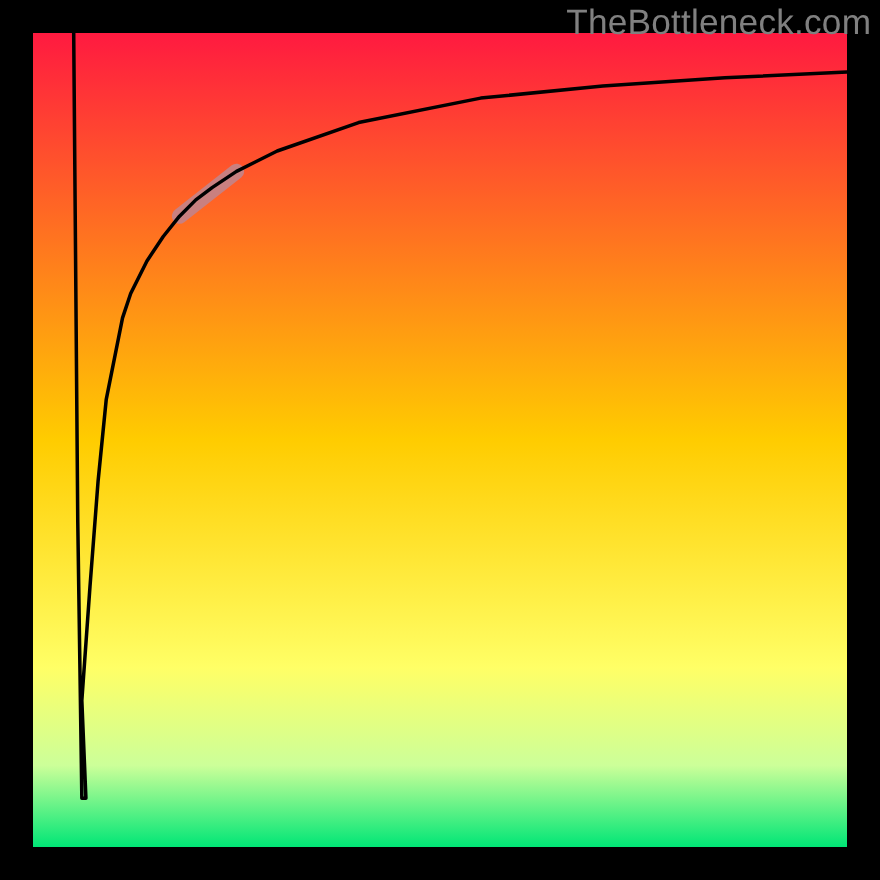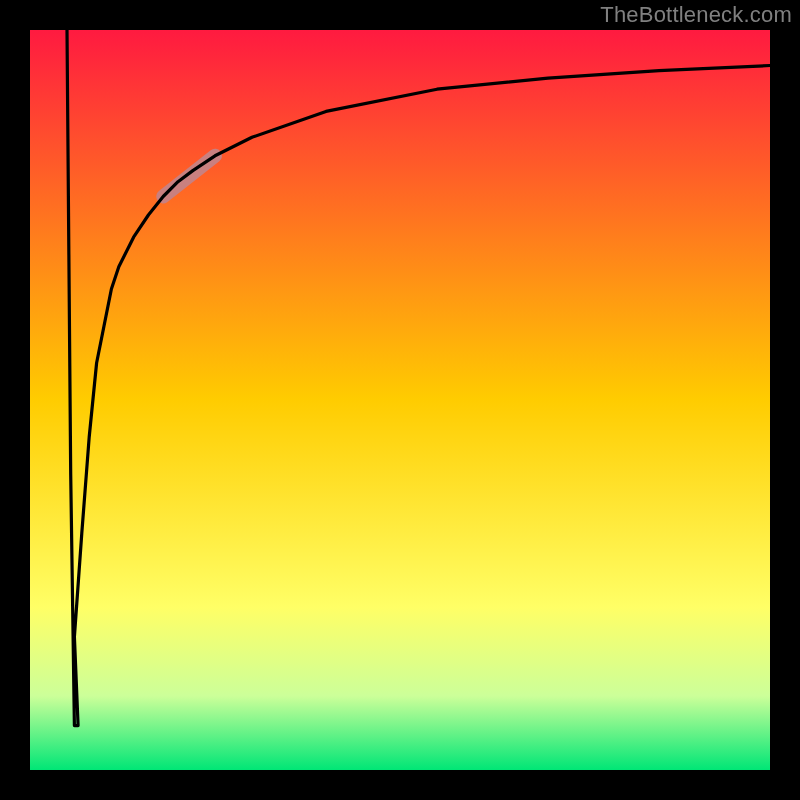--- a/index.html
+++ b/index.html
@@ -15,21 +15,21 @@
     top: 0;
     left: 0;
     width: 800px;
     height: 800px;
   }
   .credit {
     position: absolute;
     top: 2px;
     right: 8px;
     color: #808080;
-    font-size: 22px;
+    font-size: 32px;
     font-weight: 400;
     letter-spacing: 0.2px;
   }
   svg {
     display: block;
   }
 </style>
 </head>
 <body>
 

